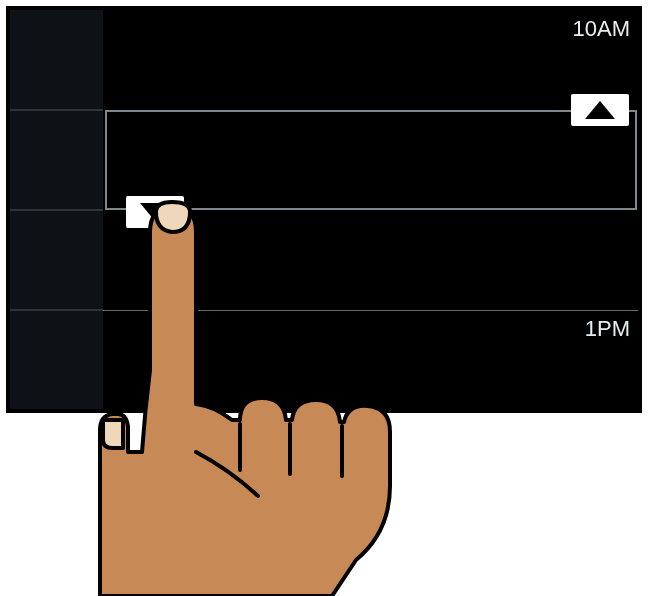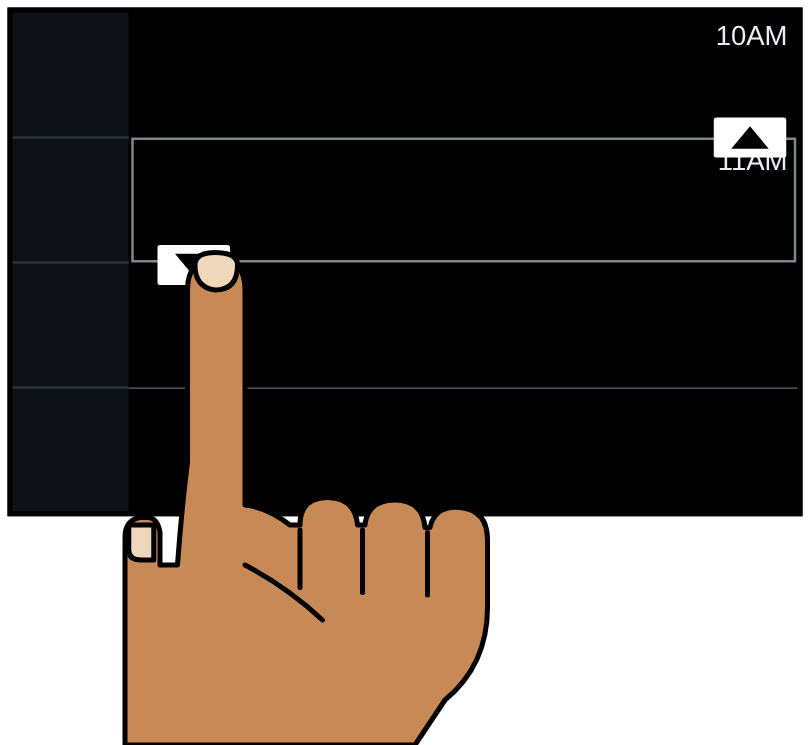--- a/index.html
+++ b/index.html
@@ -57,22 +57,22 @@
 
 <div class="stage">
   <div class="frame">
     <div class="calendar">
       <div class="time-gutter"></div>
       <div class="grid-area"></div>
 
       <div class="time-row" style="top:0px">
         <span>10AM</span>
       </div>
-      <div class="time-row" style="top:100px">
-        <span>11AM</span>
+      <div class="time-row" style="top:300px">
+        <span>1PM</span>
       </div>
 
       <div class="gutter-divider" style="top:99px"></div>
       <div class="gutter-divider" style="top:199px"></div>
       <div class="gutter-divider" style="top:299px"></div>
 
       <div class="grid-line" style="top:300px"></div>
 
       <div class="event-block" style="left:95px; top:100px; width:532px; height:100px;"></div>
 

